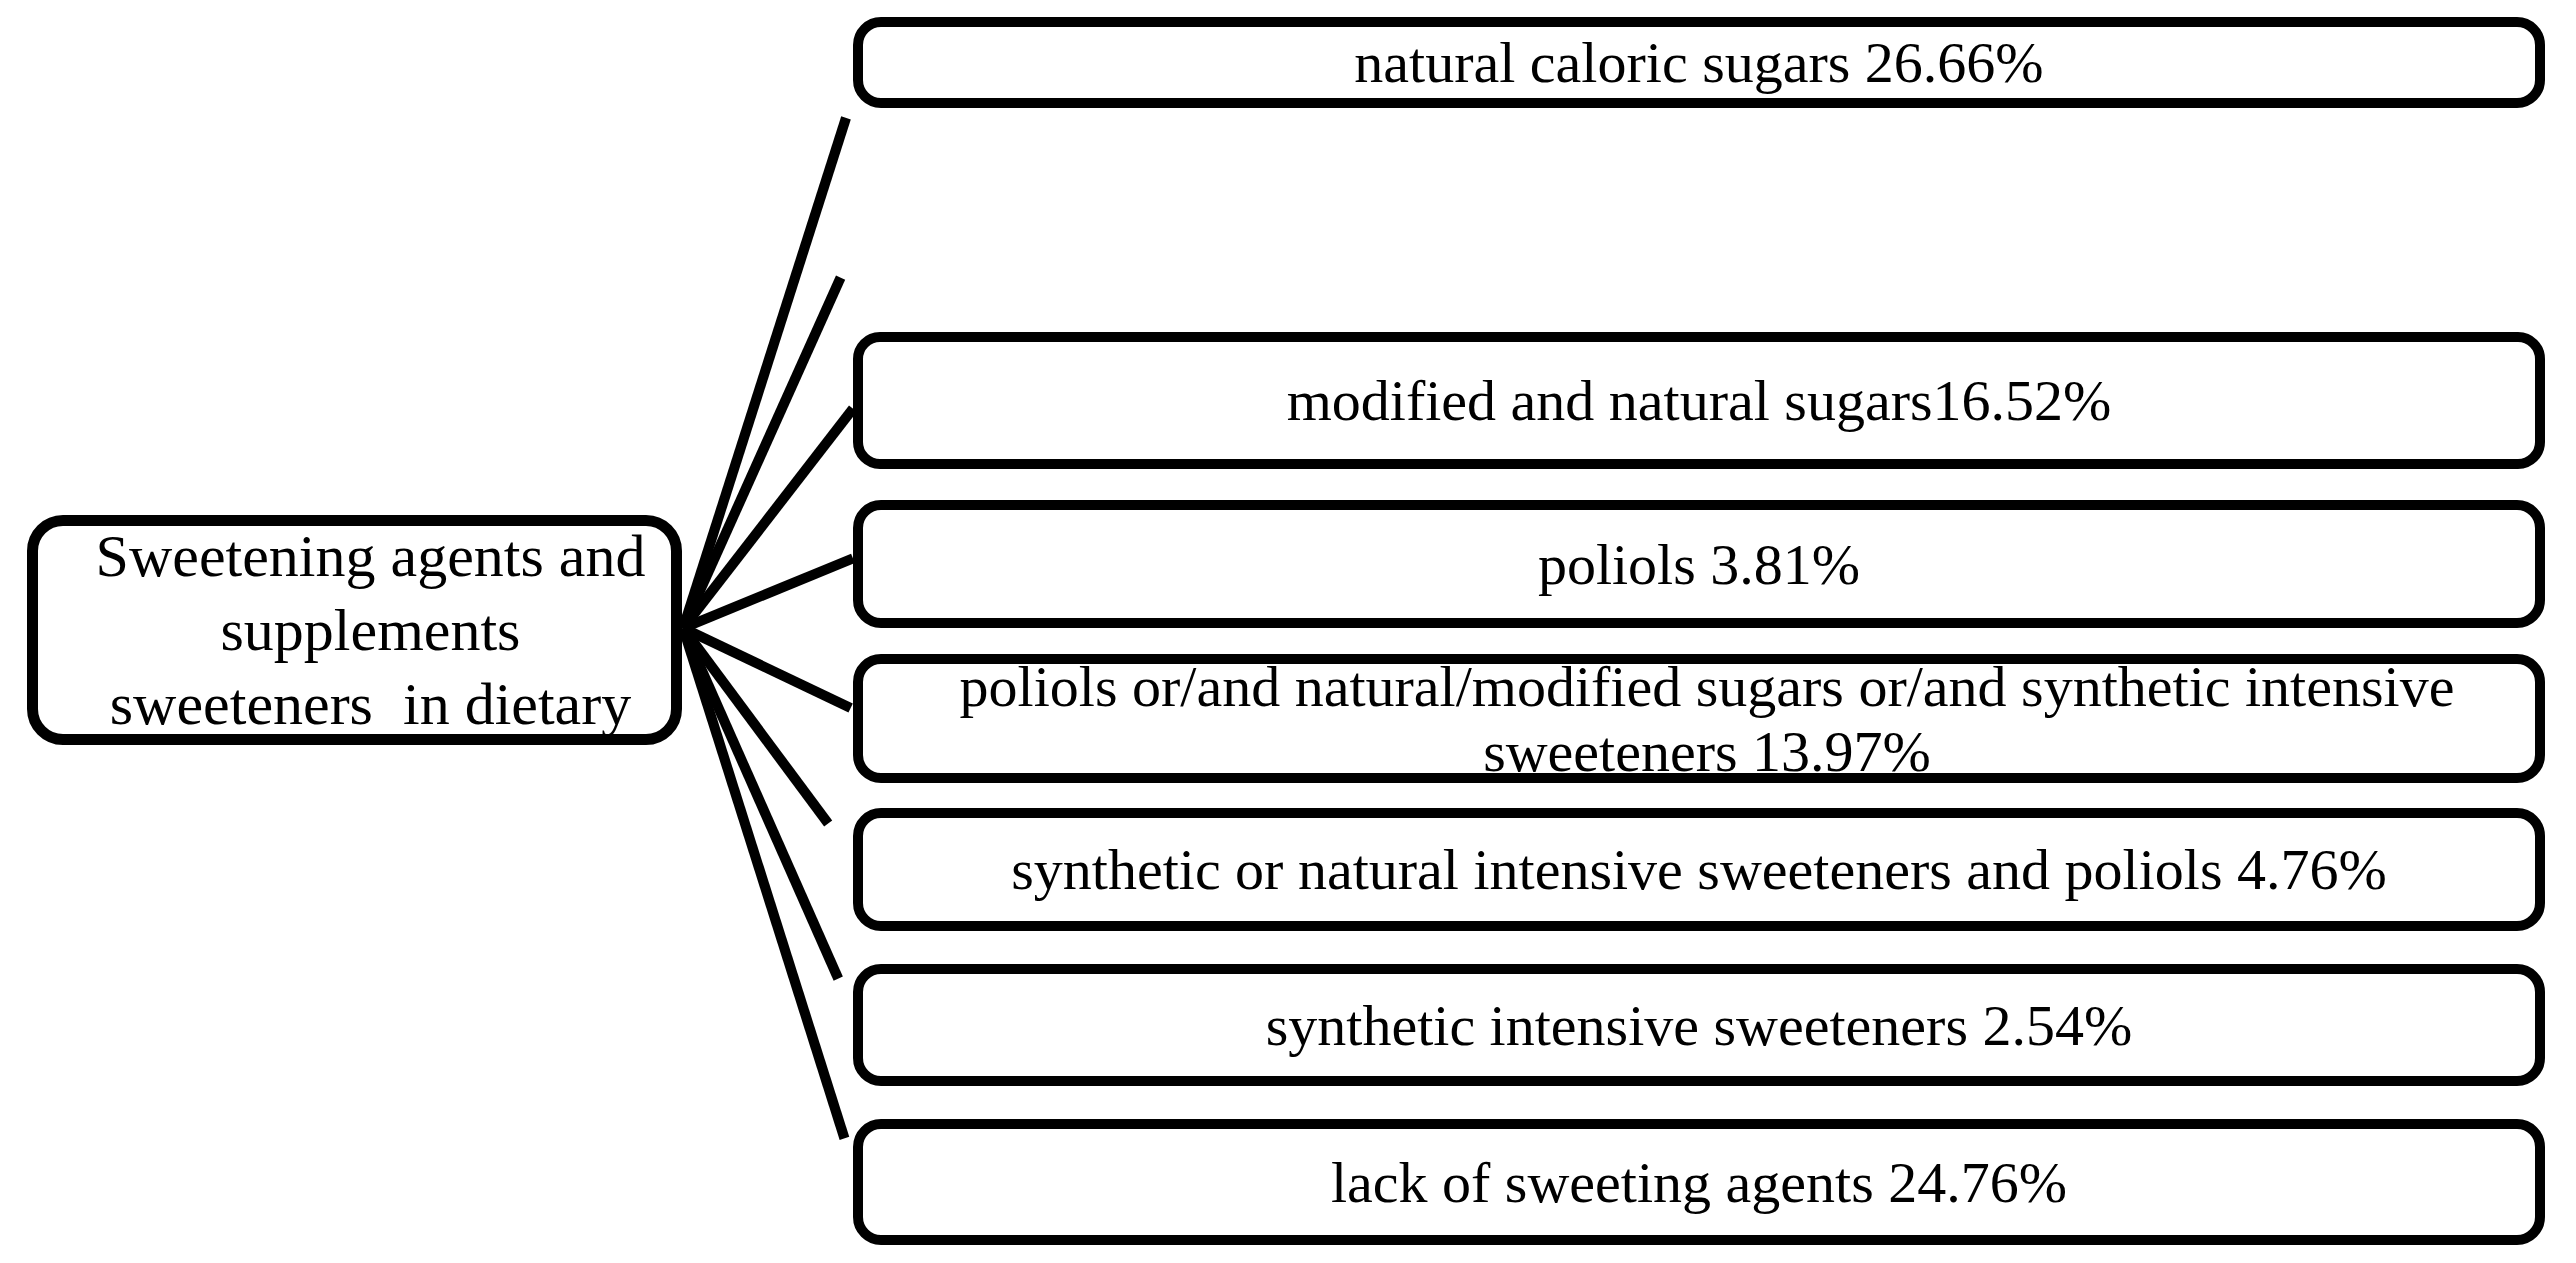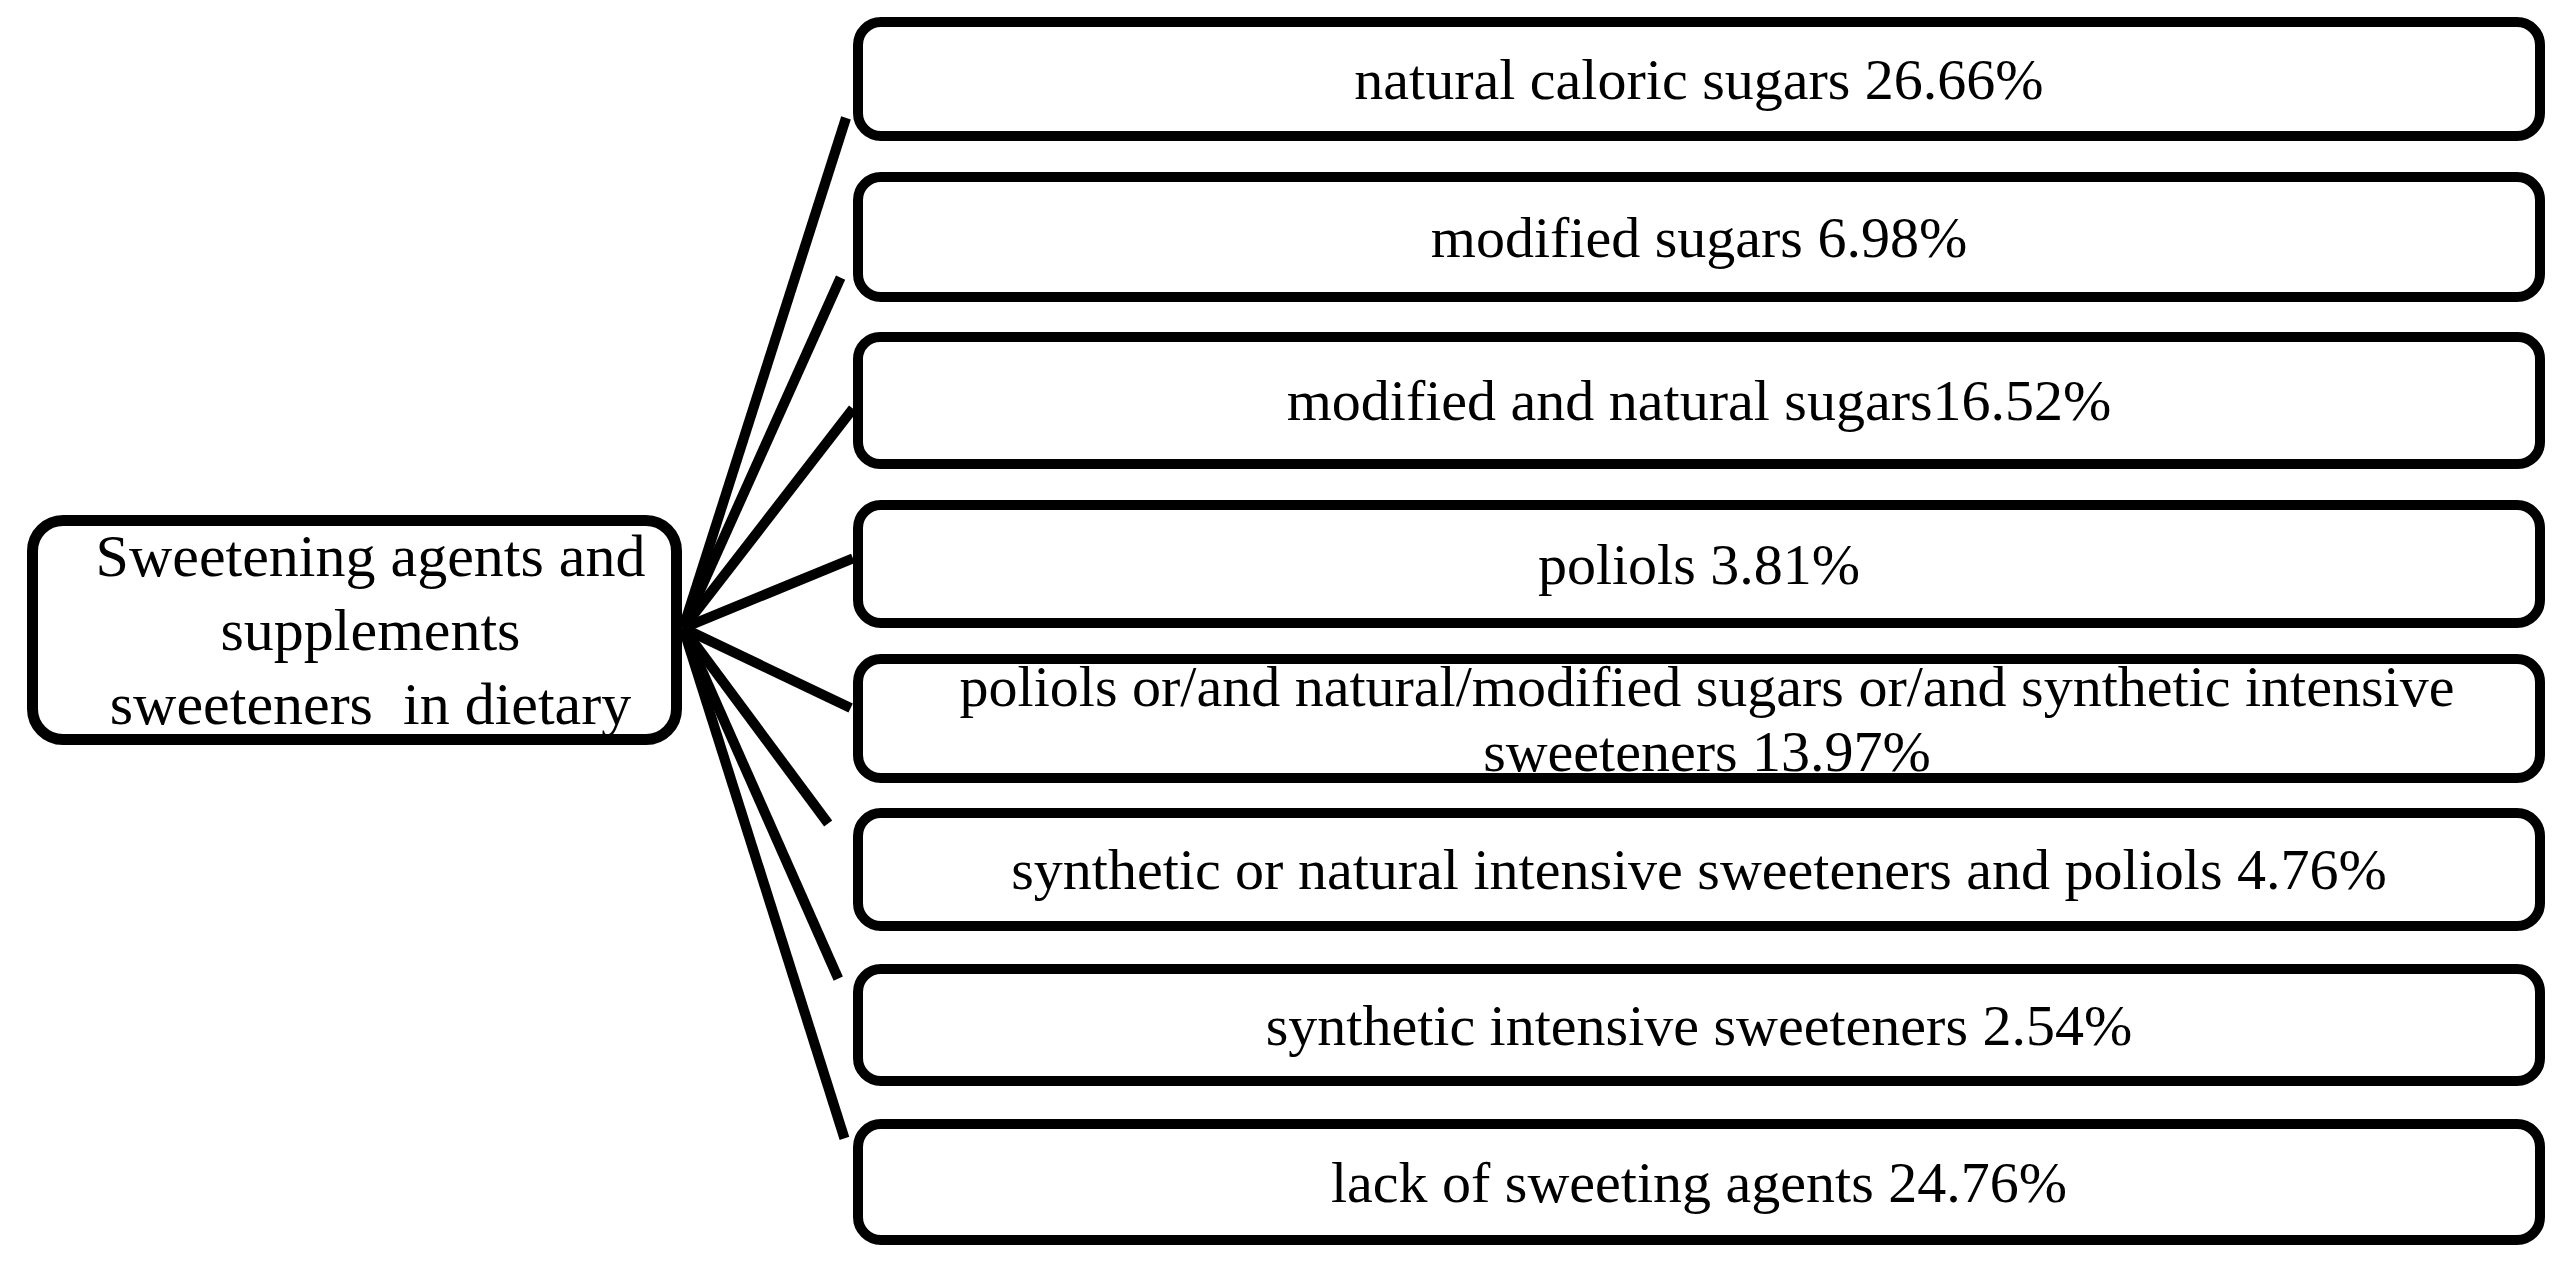--- a/index.html
+++ b/index.html
@@ -56,21 +56,21 @@
   .cat-box {
     left: 853px;
     width: 1692px;
     font-size: 58px;
     line-height: 65px;
   }
   .cat-label {
     display: inline-block;
     max-width: 1543px;
   }
-  .b1 { top: 17px;   height: 124px; }
+  .b1 { top: 17px;   height: 91px; }
   .b2 { top: 172px;  height: 130px; }
   .b3 { top: 332px;  height: 137px; border-radius: 27px; }
   .b4 { top: 500px;  height: 128px; }
   .b5 { top: 654px;  height: 129px; padding-left: 16px; }
   .b6 { top: 808px; height: 123px; }
   .b7 { top: 964px; height: 122px; }
   .b8 { top: 1119px; height: 126px; }
 </style>
 </head>
 <body>
@@ -91,23 +91,20 @@
   <div class="box root-box">
     <div class="root-line">Sweetening agents and</div>
     <div class="root-line">supplements</div>
     <div class="root-line">sweeteners  in dietary</div>
   </div>
 
   <div class="box cat-box b1">
     <span class="cat-label">natural caloric sugars 26.66%</span>
   </div>
 
-  <div class="box cat-box b2">
-    <span class="cat-label">modified sugars 6.98%</span>
-  </div>
 
   <div class="box cat-box b3">
     <span class="cat-label">modified and natural sugars16.52%</span>
   </div>
 
   <div class="box cat-box b4">
     <span class="cat-label">poliols 3.81%</span>
   </div>
 
   <div class="box cat-box b5">

